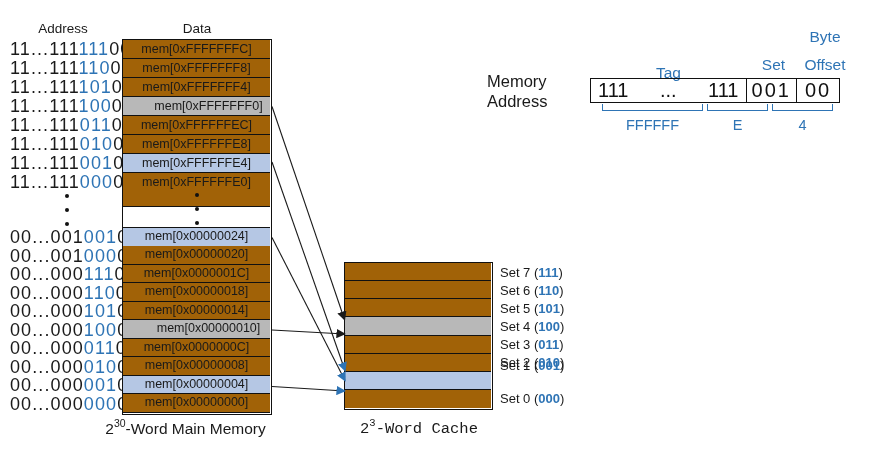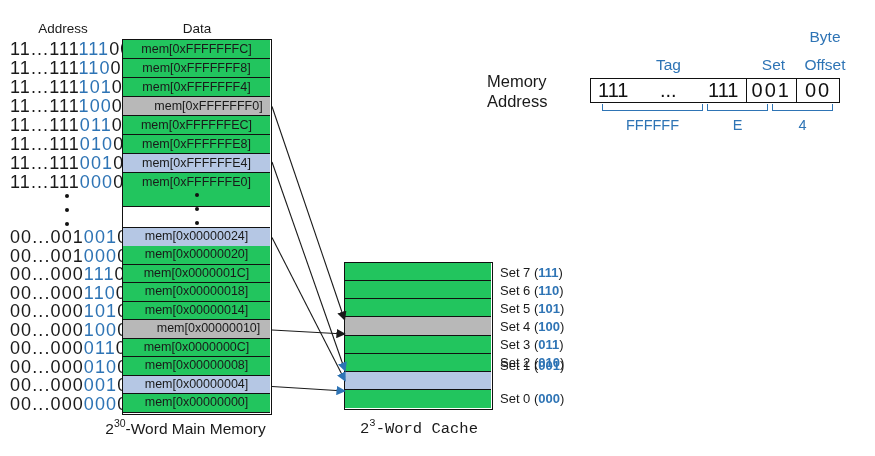--- a/index.html
+++ b/index.html
@@ -13,21 +13,21 @@
   #addr-col{left:10px;top:40px;width:106px;height:373px;}
   .addr-row{position:absolute;left:0;width:106px;text-align:right;
     font-size:18px;letter-spacing:1.1px;color:#1a1a1a;white-space:nowrap;}
   .setbits{color:var(--blue);}
   
   #mem-table{left:122px;top:38.5px;width:150px;height:376px;border:1.5px solid #111;box-sizing:border-box;}
   .mrow{position:absolute;left:0;width:147px;border-bottom:1px solid #111;box-sizing:border-box;
     text-align:center;font-size:12.5px;white-space:nowrap;overflow:hidden;}
   .fill-gray{background:#b8b8b8;padding-left:24px;}
   .fill-blue{background:#b5c7e4;}
-  .fill-none{background:#22c55e;}
+  .fill-none{background:#a16207;}
   .vdots{display:flex;flex-direction:column;align-items:center;justify-content:center;gap:10px;}
   .vdots i{width:4px;height:4px;border-radius:50%;background:#111;display:block;}
   
   #cache-table{left:344px;top:262px;width:149px;height:148px;border:1.5px solid #111;box-sizing:border-box;}
   .crow{position:absolute;left:0;width:146px;border-bottom:1px solid #111;box-sizing:border-box;}
   #set-labels{left:500px;top:263.5px;width:120px;height:145px;}
   .set-label{position:absolute;left:0;width:120px;font-size:13px;white-space:nowrap;color:#1a1a1a;}
   
   .caption{font-size:15.5px;text-align:center;color:#1a1a1a;white-space:nowrap;}
   .caption sup{font-size:10.5px;position:relative;top:-1px;}
@@ -135,21 +135,21 @@
   <div class="abs caption" style="left:334px;top:417.5px;width:170px;font-family:Liberation Mono, monospace;">
     <span>2</span><sup>3</sup><span>-Word Cache</span>
   </div>
 
   <div class="abs" id="mem-addr-label">
     <div>Memory</div>
     <div>Address</div>
   </div>
 
   <div class="abs fieldlbl" style="left:794px;top:28px;width:62px;">Byte</div>
-  <div class="abs fieldlbl" style="left:590px;top:56px;width:157px;">Tag</div>
+  <div class="abs fieldlbl" style="left:590px;top:64px;width:157px;">Tag</div>
   <div class="abs fieldlbl" style="left:748px;top:56px;width:51px;">Set</div>
   <div class="abs fieldlbl" style="left:794px;top:56px;width:62px;">Offset</div>
 
   <div class="abs" id="addr-box">
     <div class="cell" id="cell-tag">
       <span>111</span>
       <span>...</span>
       <span>111</span>
     </div>
     <div class="cell" id="cell-set">001</div>

